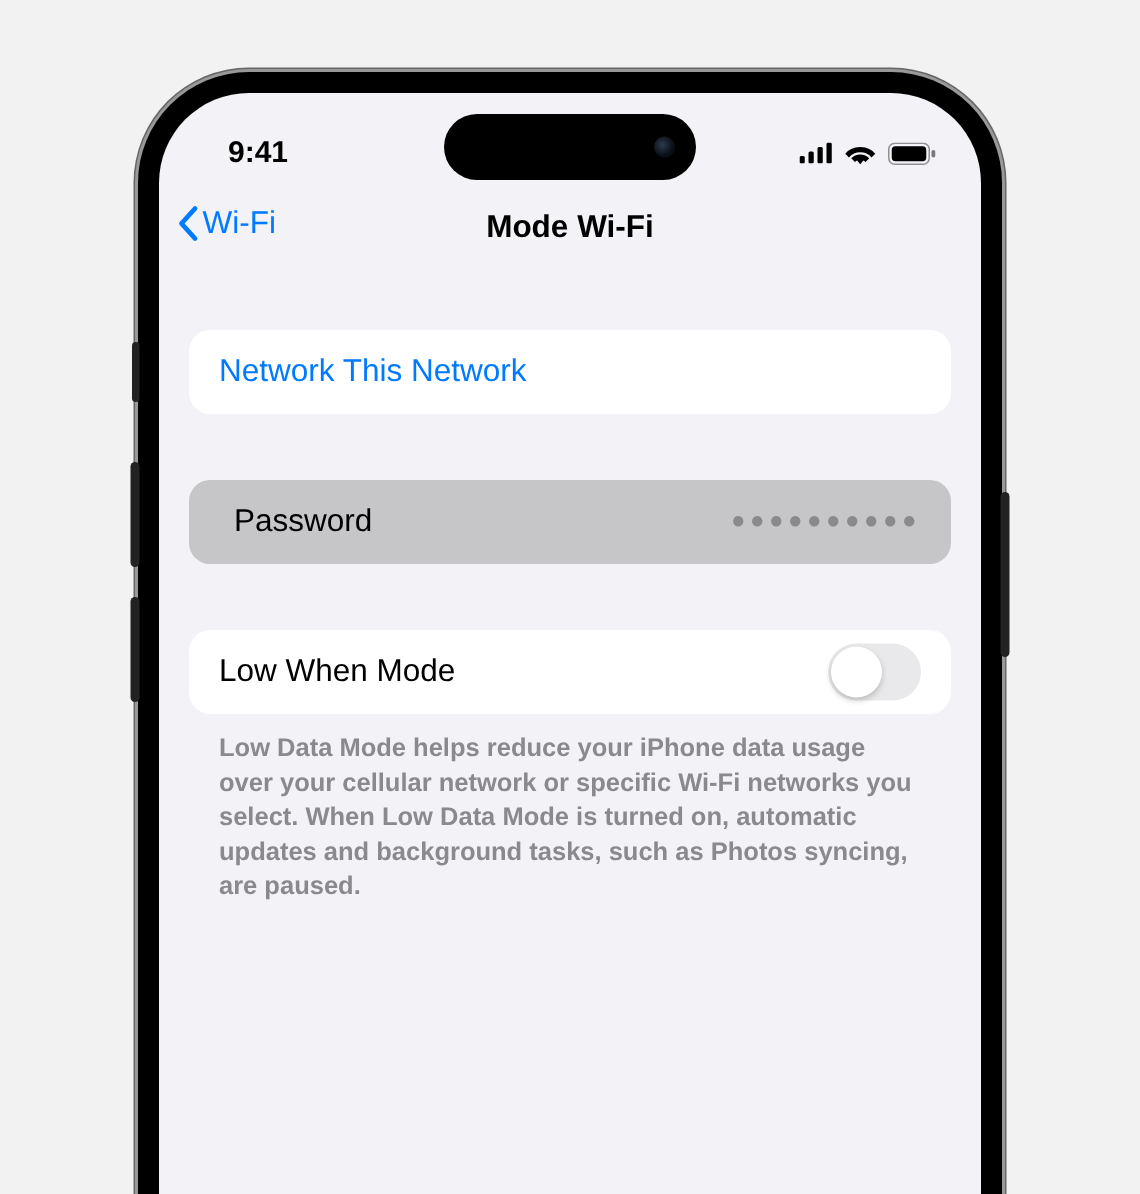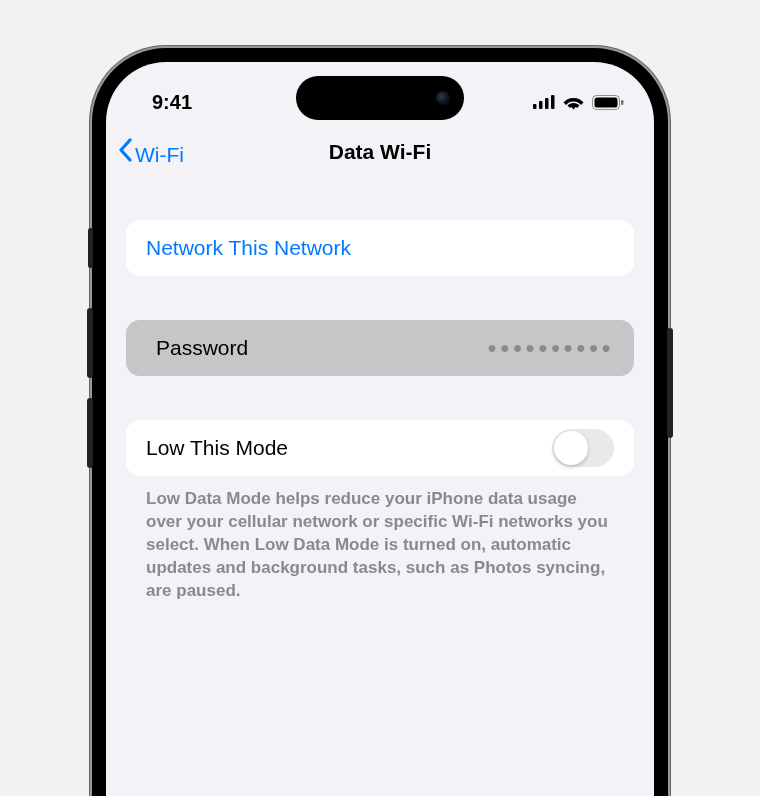--- a/index.html
+++ b/index.html
@@ -88,21 +88,21 @@
       align-items: center;
       justify-content: center;
       position: relative;
       height: 52px;
       padding: 0 16px;
     }
     .back-button {
       position: absolute;
       left: 12px;
       display: flex;
-      align-items: flex-end;
+      align-items: flex-start;
       gap: 2px;
       color: #007aff;
       font-size: 21px;
       font-weight: 400;
       cursor: pointer;
     }
     .nav-title {
       font-size: 21px;
       font-weight: 600;
       color: #000;
@@ -229,41 +229,41 @@
 
     <div class="nav-bar">
       <div class="back-button">
         <span>
           <svg width="15" height="24" viewBox="0 0 15 24">
             <path d="M12 2 L3 12 L12 22" stroke="#007aff" stroke-width="3.2" fill="none" stroke-linecap="round" stroke-linejoin="round"></path>
           </svg>
         </span>
         <span>Wi-Fi</span>
       </div>
-      <div class="nav-title">Data Wi-Fi</div>
+      <div class="nav-title">Mode Wi-Fi</div>
     </div>
 
     <div class="content">
 
       <div class="section">
         <div class="row link">
           <span>Network This Network</span>
         </div>
       </div>
 
       <div class="section">
         <div class="row pressed">
           <span>Password</span>
           <span class="password-dots">●●●●●●●●●●</span>
         </div>
       </div>
 
       <div class="section">
         <div class="row">
-          <span>Low This Mode</span>
+          <span>Low When Mode</span>
           <div class="toggle off">
             <div class="toggle-knob"></div>
           </div>
         </div>
       </div>
 
       <div class="footer-text">Low Data Mode helps reduce your iPhone data usage over your cellular network or specific Wi-Fi networks you select. When Low Data Mode is turned on, automatic updates and background tasks, such as Photos syncing, are paused.</div>
 
     </div>
   </div>

